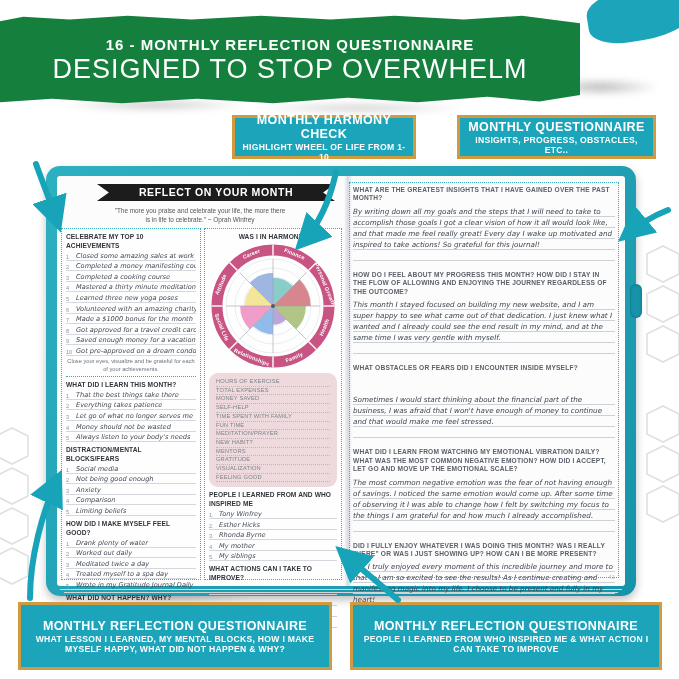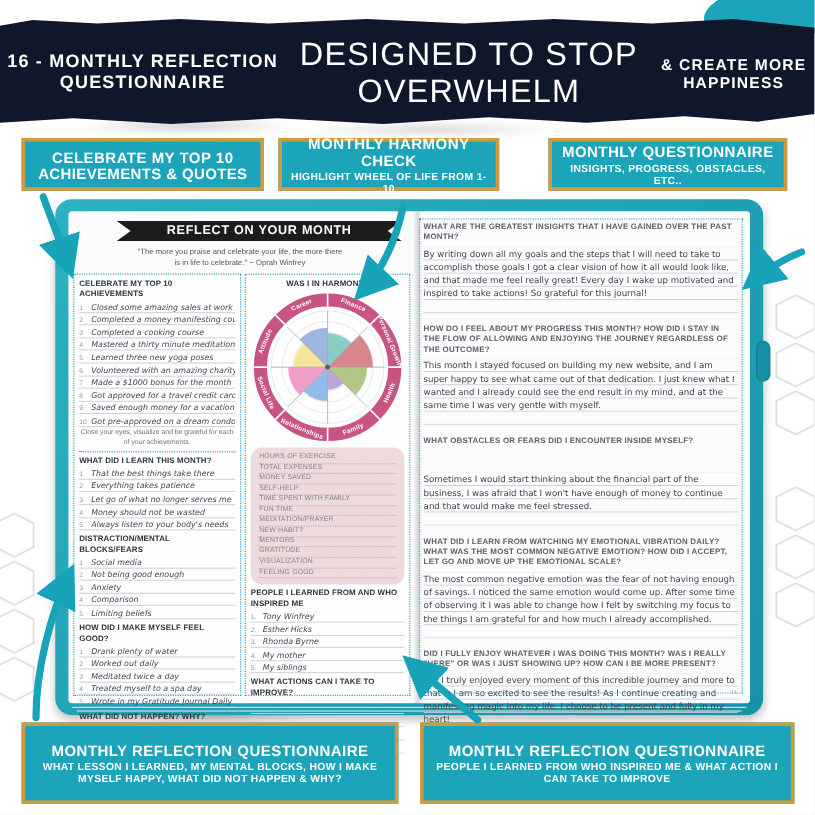--- a/index.html
+++ b/index.html
@@ -3,23 +3,23 @@
 <meta charset="utf-8">
 <style>
   html,body{margin:0;padding:0;background:#eee;}
   .canvas{position:relative;width:679px;height:679px;background:#ffffff;overflow:hidden;
           font-family:"Liberation Sans",sans-serif;}
   
   .smudge{position:absolute;border-radius:50%;filter:blur(3px);z-index:1;}
   .hexes{position:absolute;z-index:0;}
   .splash{position:absolute;background:#1ba4ba;z-index:2;}
   
-  .band{position:absolute;left:0;top:14px;width:679px;height:92px;background:#0f172a;z-index:3;
+  .band{position:absolute;left:0;top:14px;width:580px;height:92px;background:#15803d;z-index:3;
         clip-path:polygon(0 8%,4% 3%,12% 6%,22% 2%,33% 6%,45% 2%,57% 6%,68% 2%,80% 6%,90% 2%,100% 10%,100% 88%,93% 95%,84% 90%,72% 96%,60% 91%,47% 97%,34% 92%,21% 97%,9% 92%,0 96%);
-        display:flex;align-items:center;justify-content:center;color:#fff;text-align:center;}
+        display:flex;flex-direction:column;align-items:center;justify-content:center;color:#fff;text-align:center;}
   .band .l1{font-size:15px;font-weight:bold;letter-spacing:1px;}
   .band .l2{font-size:27px;font-weight:normal;letter-spacing:1px;margin-top:1px;}
   .band .l3{font-size:13px;font-weight:bold;letter-spacing:1px;margin-top:1px;}
   
   .callout{position:absolute;background:#1ba4ba;border:3px solid #d09a3e;color:#fff;text-align:center;
            display:flex;flex-direction:column;justify-content:center;padding:3px 5px;box-sizing:border-box;z-index:20;}
   .callout .t{font-size:12.5px;font-weight:bold;letter-spacing:.4px;line-height:14px;}
   .callout .s{font-size:8.6px;font-weight:bold;letter-spacing:.3px;line-height:10px;margin-top:1px;}
   
   .cover{position:absolute;left:46px;top:166px;width:590px;height:430px;border-radius:14px;z-index:10;
@@ -45,21 +45,21 @@
   .sect{margin-top:3px;}
   .center-h{text-align:center;}
   .trackbox{background:#eedadd;border-radius:9px;padding:5px 7px;margin-top:4px;}
   .trow{font-size:5.7px;color:#7c838c;letter-spacing:.2px;line-height:7.7px;border-bottom:1px dotted #c3b3b6;}
   .ruled{background:repeating-linear-gradient(180deg,transparent 0 10px,#ccd1d8 10px 11px);background-size:100% 11px;}
   .blank-lines{height:44px;margin-top:2px;}
   
   .qa-wrap{position:absolute;left:296px;top:10px;width:262px;}
   .qa{margin-bottom:10px;}
   .qa .q{font-size:6.6px;font-weight:bold;color:#5b606b;letter-spacing:.2px;line-height:8.4px;margin-bottom:3px;}
-  .qa .a{font-family:"DejaVu Sans",sans-serif;font-size:7.2px;color:#3f4450;line-height:11px;}
+  .qa .a{font-family:"DejaVu Sans",sans-serif;font-style:italic;font-size:7.2px;color:#3f4450;line-height:11px;}
   .pgfoot{position:absolute;right:10px;bottom:6px;font-size:5px;color:#aab0b6;letter-spacing:.5px;}
   .dotted-frame{position:absolute;border:1.6px dotted #35aaba;box-sizing:border-box;}
   
   .arrows{position:absolute;left:0;top:0;z-index:30;pointer-events:none;}
 </style>
 </head>
 <body>
 <div class="canvas">
 
 <svg class="hexes" style="right:0;top:236px;" width="56" height="300" viewBox="0 0 56 300">
@@ -82,27 +82,22 @@
 </svg>
 <div class="smudge" style="left:60px;top:98px;width:190px;height:14px;background:radial-gradient(ellipse,rgba(150,150,150,.5),transparent 70%);"></div>
 <div class="smudge" style="left:250px;top:102px;width:220px;height:12px;background:radial-gradient(ellipse,rgba(150,150,150,.45),transparent 70%);"></div>
 <div class="smudge" style="left:540px;top:78px;width:120px;height:18px;background:radial-gradient(ellipse,rgba(120,120,120,.5),transparent 70%);"></div>
 <div class="smudge" style="left:90px;top:590px;width:170px;height:12px;background:radial-gradient(ellipse,rgba(150,150,150,.5),transparent 70%);"></div>
 <div class="splash" style="right:-18px;top:-12px;width:110px;height:52px;border-radius:45% 55% 60% 40%;transform:rotate(-9deg);"></div>
 
 <div class="band">
   <div class="l1">16 - MONTHLY REFLECTION QUESTIONNAIRE</div>
   <div class="l2">DESIGNED TO STOP OVERWHELM</div>
-  <div class="l3">&amp; CREATE MORE HAPPINESS</div>
-</div>
-
-<div class="callout" style="left:18px;top:115px;width:202px;height:44px;">
-  <div class="t">CELEBRATE MY TOP 10</div>
-  <div class="s" style="font-size:12.5px;">ACHIEVEMENTS &amp; QUOTES</div>
-</div>
+</div>
+
 <div class="callout" style="left:232px;top:115px;width:184px;height:44px;">
   <div class="t">MONTHLY HARMONY CHECK</div>
   <div class="s">HIGHLIGHT WHEEL OF LIFE FROM 1-10</div>
 </div>
 <div class="callout" style="left:457px;top:115px;width:199px;height:44px;">
   <div class="t">MONTHLY QUESTIONNAIRE</div>
   <div class="s">INSIGHTS, PROGRESS, OBSTACLES, ETC..</div>
 </div>
 
 <div class="cover">

